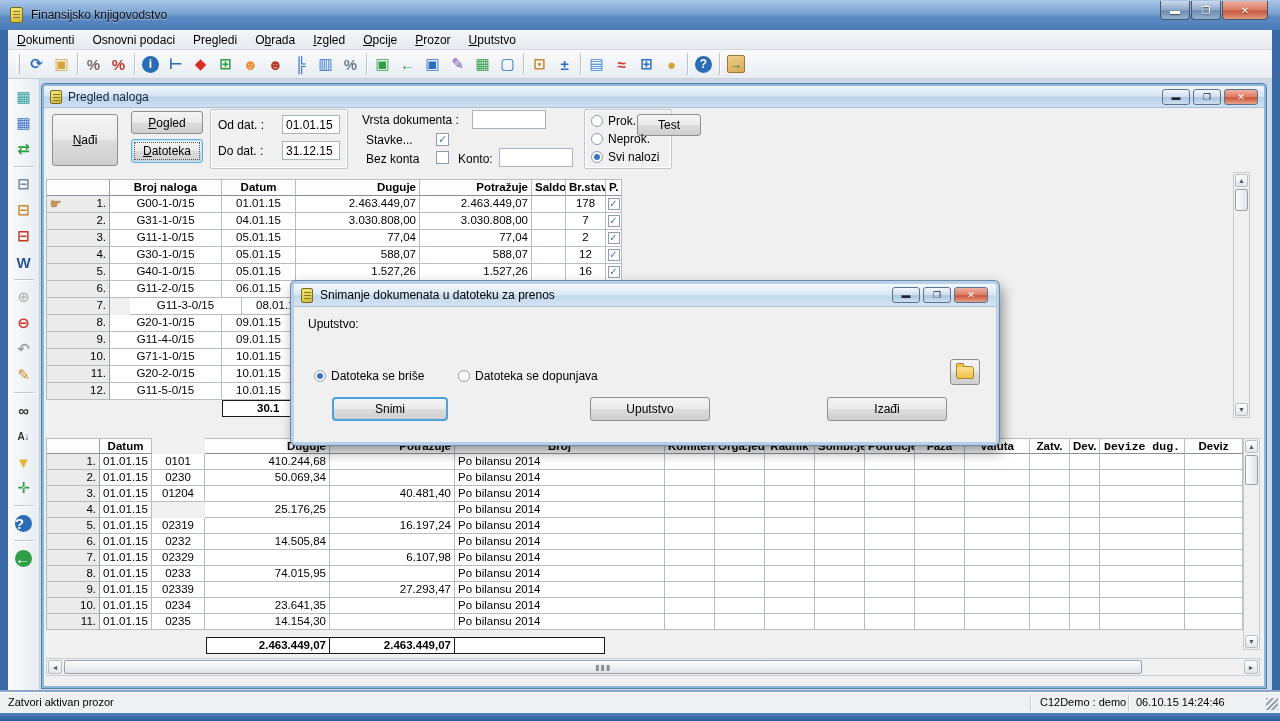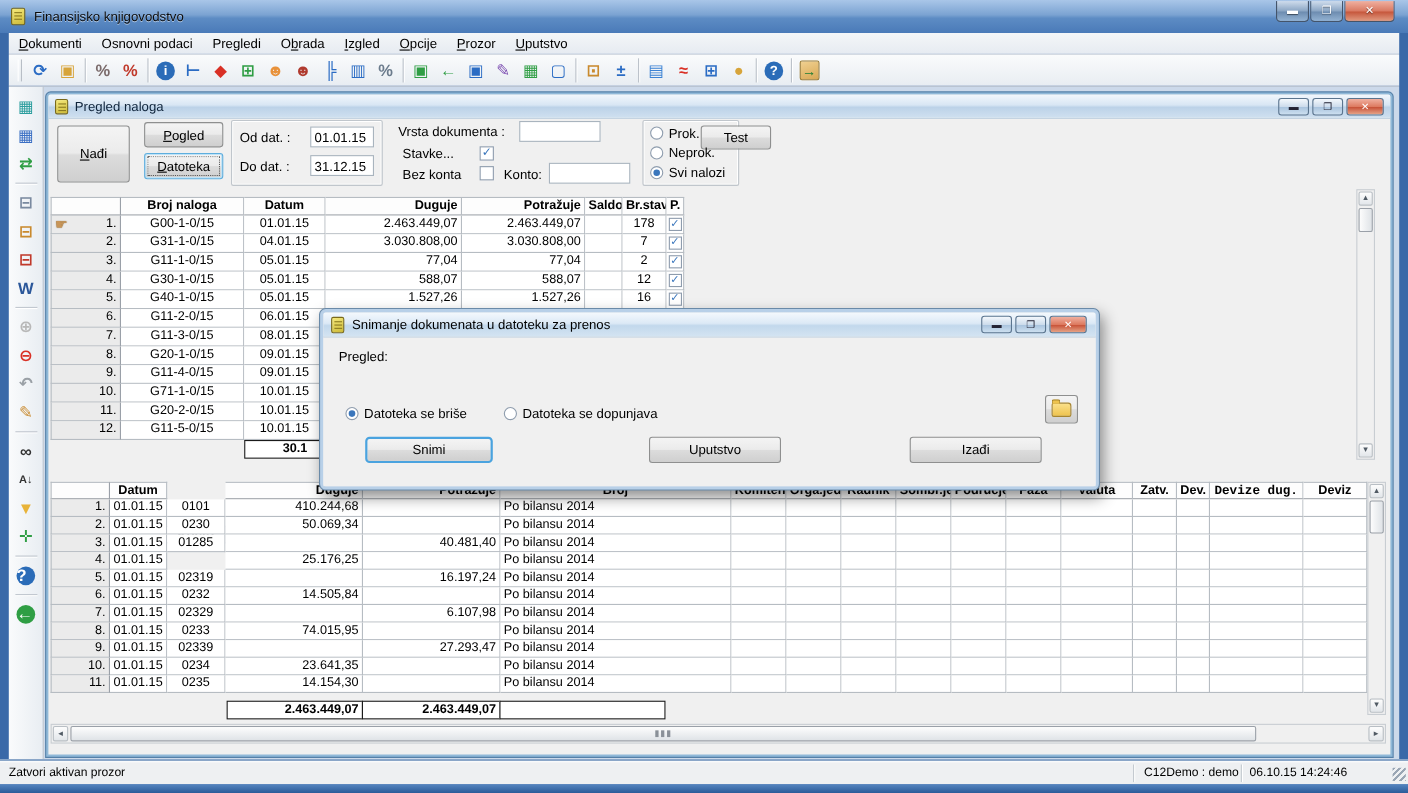--- a/index.html
+++ b/index.html
@@ -392,21 +392,21 @@
           <div class="cell ce" style="width: 112px;">G11-2-0/15</div>
           <div class="cell ce" style="width: 74px;">06.01.15</div>
           <div class="cell ra" style="width: 124px;"></div>
           <div class="cell ra" style="width: 112px;"></div>
           <div class="cell ra" style="width: 34px;"></div>
           <div class="cell ce" style="width: 40px;"></div>
           <div class="cell ce" style="width: 16px; padding: 1px;"></div>
         </div>
         <div class="trow">
           <div class="cell ra numc" style="width: 64px;">7.</div>
-          <div class="cell ce" style="width: 112px;">G11-3-0/15</div>
+          <div class="cell ce" style="width: 112px; margin-left: 20px;">G11-3-0/15</div>
           <div class="cell ce" style="width: 74px;">08.01.15</div>
           <div class="cell ra" style="width: 124px;"></div>
           <div class="cell ra" style="width: 112px;"></div>
           <div class="cell ra" style="width: 34px;"></div>
           <div class="cell ce" style="width: 40px;"></div>
           <div class="cell ce" style="width: 16px; padding: 1px;"></div>
         </div>
         <div class="trow">
           <div class="cell ra numc" style="width: 64px;">8.</div>
           <div class="cell ce" style="width: 112px;">G20-1-0/15</div>
@@ -523,21 +523,21 @@
           <div class="cell ce" style="width: 50px;"></div>
           <div class="cell ce" style="width: 65px;"></div>
           <div class="cell ce" style="width: 40px;"></div>
           <div class="cell ce" style="width: 30px;"></div>
           <div class="cell ce" style="width: 85px;"></div>
           <div class="cell ce" style="width: 58px;"></div>
         </div>
         <div class="trow">
           <div class="cell ra numc" style="width: 54px;">3.</div>
           <div class="cell ce" style="width: 52px;">01.01.15</div>
-          <div class="cell ce" style="width: 53px;">01285</div>
+          <div class="cell ce" style="width: 53px;">01204</div>
           <div class="cell ra" style="width: 125px;"></div>
           <div class="cell ra" style="width: 125px;">40.481,40</div>
           <div class="cell " style="width: 210px;">Po bilansu 2014</div>
           <div class="cell ce" style="width: 50px;"></div>
           <div class="cell ce" style="width: 50px;"></div>
           <div class="cell ce" style="width: 50px;"></div>
           <div class="cell ce" style="width: 50px;"></div>
           <div class="cell ce" style="width: 50px;"></div>
           <div class="cell ce" style="width: 50px;"></div>
           <div class="cell ce" style="width: 65px;"></div>
@@ -735,21 +735,21 @@
     <div id="dlg-title">
       <span class="app-ico" style="width:12px;height:15px;margin:0 7px 0 7px;"></span>
       <span class="t-text">Snimanje dokumenata u datoteku za prenos</span>
       <div class="winbtns" style="right:8px;top:3px;position:absolute;">
         <div class="cwbtn">▬</div>
         <div class="cwbtn">❐</div>
         <div class="cwbtn close">✕</div>
       </div>
     </div>
     <div class="body">
-      <span class="lbl" style="left:14px;top:10px;">Pregled:</span>
+      <span class="lbl" style="left:14px;top:10px;">Uputstvo:</span>
       <div class="btn" style="left:656px;top:52px;width:30px;height:26px;">
         <span style="display:inline-block;width:18px;height:13px;background:linear-gradient(180deg,#fbe08a,#eec34e);border:1px solid #a8862e;border-radius:2px 3px 2px 2px;position:relative;">
           <span style="position:absolute;left:-1px;top:-4px;width:8px;height:4px;background:#eec34e;border:1px solid #a8862e;border-bottom:none;border-radius:2px 2px 0 0;"></span>
         </span>
       </div>
       <div class="rrow" style="left:20px;top:62px;">
         <span class="rb sel" id="dlg-r1"></span>
         <span>Datoteka se briše</span>
       </div>
       <div class="rrow" style="left:164px;top:62px;text-align:right;">

